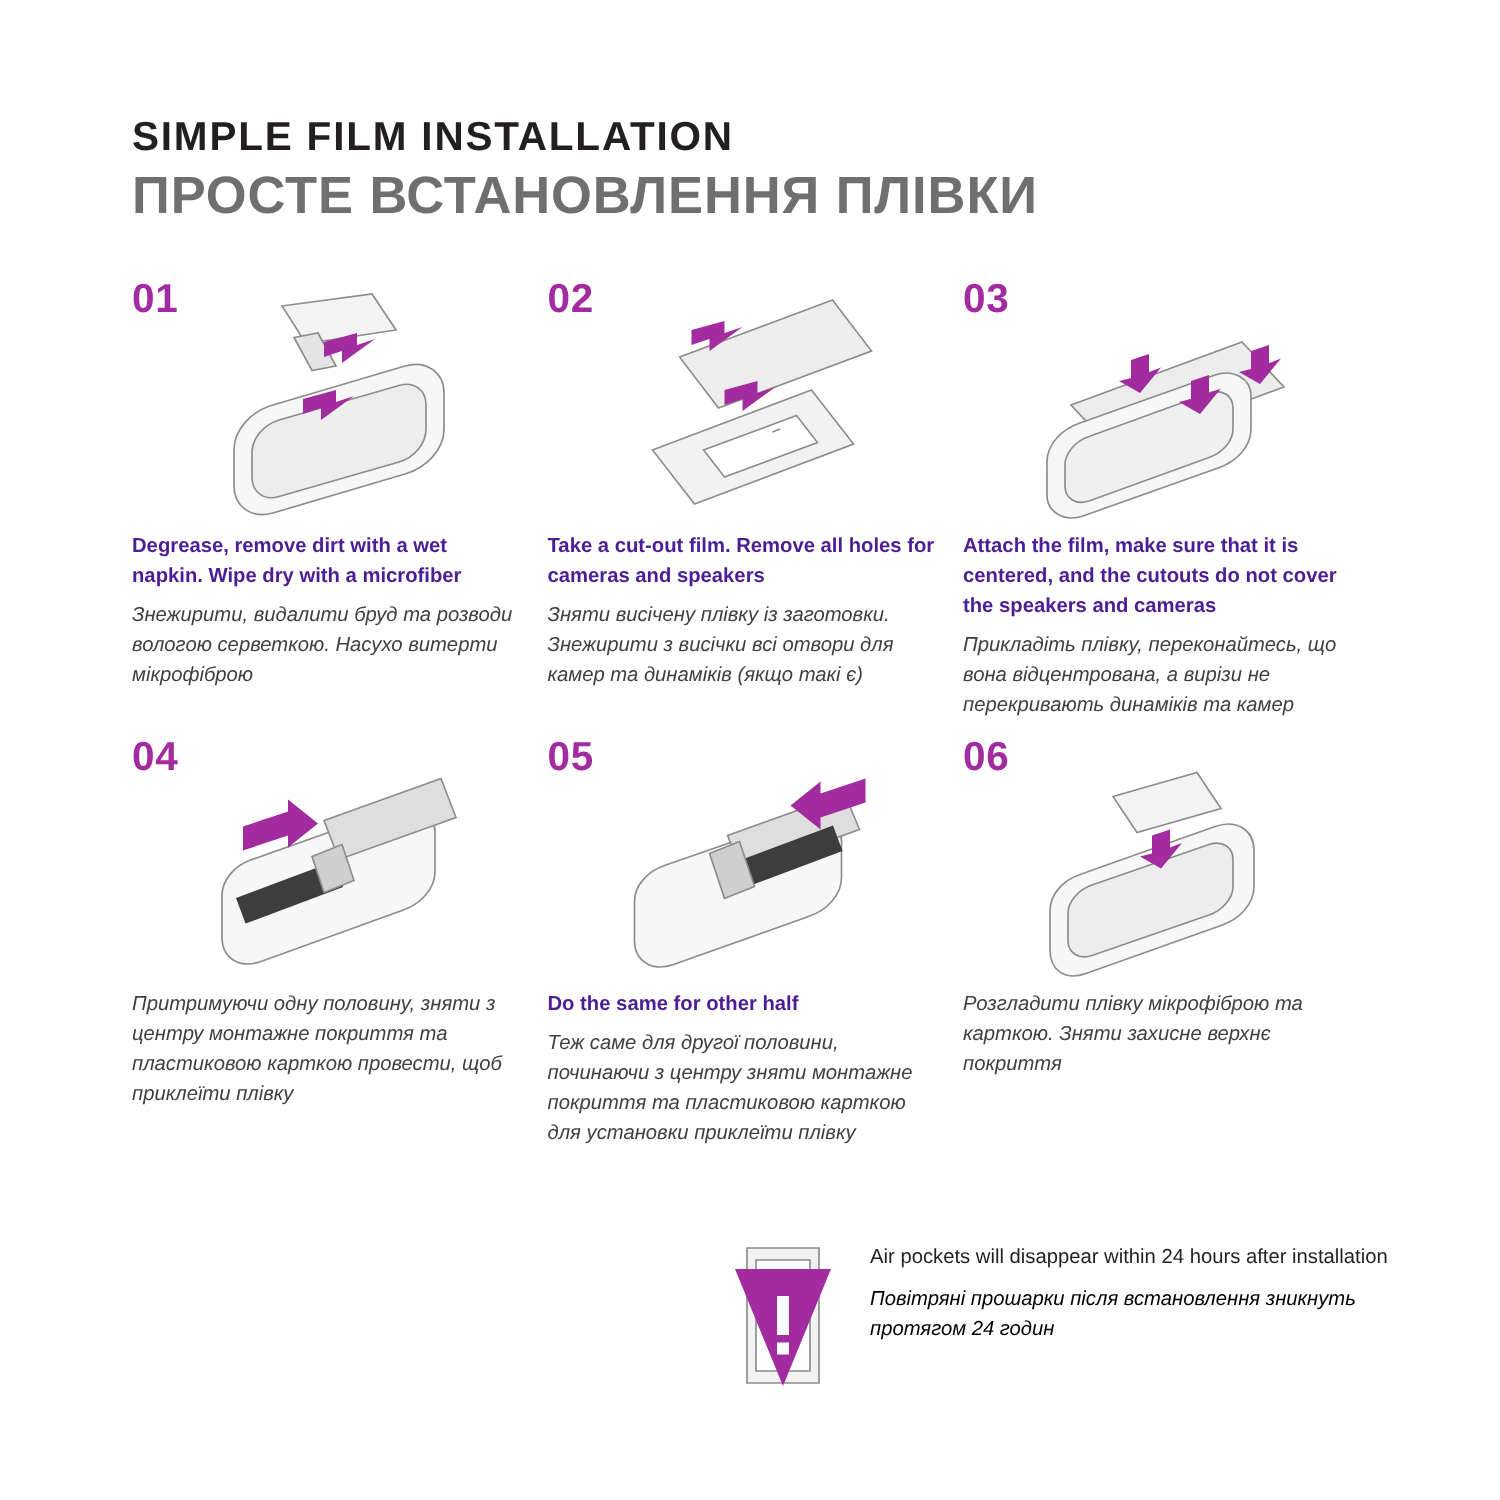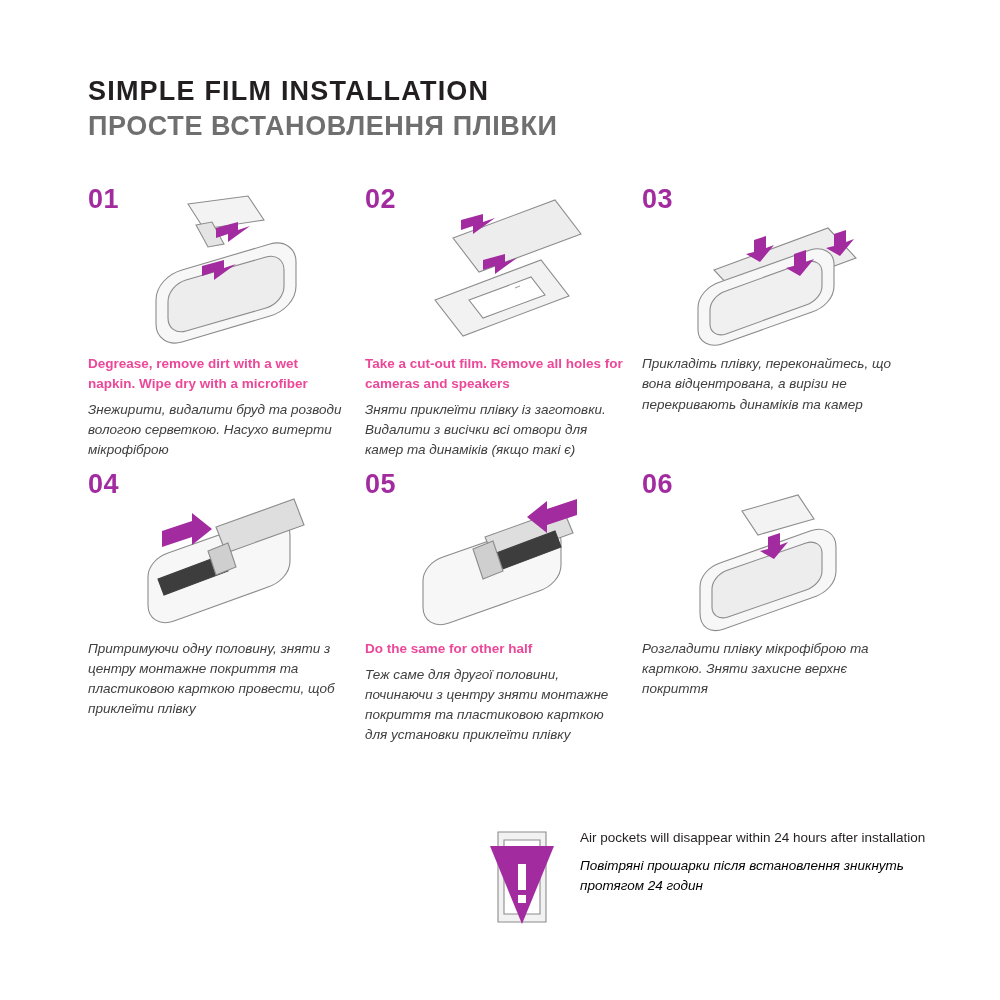--- a/index.html
+++ b/index.html
@@ -30,21 +30,21 @@
   }
   .title-en {
     font-size: 27px;
     font-weight: bold;
     letter-spacing: 1.2px;
     color: #231f20;
     line-height: 1.15;
     margin: 0;
   }
   .title-uk {
-    font-size: 27px;
+    font-size: 35px;
     font-weight: bold;
     letter-spacing: 0.6px;
     color: #6f6f70;
     line-height: 1.15;
     margin: 4px 0 0 0;
   }
 
   
   .grid {
     position: absolute;
@@ -73,21 +73,21 @@
   .art {
     height: 172px;
     margin-left: 0;
     position: relative;
   }
   .art svg { display: block; }
   .txt-en {
     font-size: 13.5px;
     font-weight: bold;
     line-height: 1.48;
-    color: #ec4899;
+    color: #4c1d95;
     margin: 0 0 6px 0;
     max-width: 258px;
   }
   .txt-uk {
     font-size: 13.5px;
     font-style: italic;
     line-height: 1.5;
     color: #404040;
     margin: 0;
     max-width: 258px;
@@ -173,21 +173,21 @@
             <path d="M104 118 L166 95 L180 113 L118 136 Z" fill="#ffffff"></path>
             <path d="M150 106 L155 104" stroke-width="0.9"></path>
           </g>
           <g fill="#a32ba0">
             <path d="M96 38 L118 32 L118 40 L130 36 L108 52 L108 44 L96 48 Z"></path>
             <path d="M118 78 L140 72 L140 80 L152 76 L130 92 L130 84 L118 88 Z"></path>
           </g>
         </svg>
       </div>
       <p class="txt-en">Take a cut-out film. Remove all holes for cameras and speakers</p>
-      <p class="txt-uk">Зняти приклеїти плівку із заготовки. Видалити з висічки всі отвори для камер та динаміків (якщо такі є)</p>
+      <p class="txt-uk">Зняти висічену плівку із заготовки. Знежирити з висічки всі отвори для камер та динаміків (якщо такі є)</p>
     </div>
 
     <div class="step">
       <div class="step-num">03</div>
       <div class="art">
         <svg width="270" height="172" viewBox="0 0 270 172">
           <g fill="none" stroke="#8c8c8c" stroke-width="1.1">
 
             <path d="M72 88 L186 46 L214 76 L100 118 Z" fill="#ededee"></path>
 
@@ -195,20 +195,21 @@
             <path d="M68 128 C68 120 75 112 84 109 L164 80 C173 77 180 82 180 90 L180 104 C180 112 173 120 164 123 L84 152 C75 155 68 150 68 142 Z" fill="#f0f0f1"></path>
           </g>
           <g fill="#a32ba0">
 
             <path d="M112 58 L124 54 L124 66 L132 63 L118 80 L104 72 L112 70 Z"></path>
             <path d="M152 72 L164 68 L164 80 L172 77 L158 94 L144 86 L152 84 Z"></path>
             <path d="M192 52 L204 48 L204 60 L212 57 L198 74 L184 66 L192 64 Z"></path>
           </g>
         </svg>
       </div>
+      <p class="txt-en">Attach the film, make sure that it is centered, and the cutouts do not cover the speakers and cameras</p>
       <p class="txt-uk">Прикладіть плівку, переконайтесь, що вона відцентрована, а вирізи не перекривають динаміків та камер</p>
     </div>
 
     <div class="step">
       <div class="step-num">04</div>
       <div class="art">
         <svg width="270" height="172" viewBox="0 0 270 172">
           <g fill="none" stroke="#8c8c8c" stroke-width="1.1">
 
             <path d="M60 110 C60 100 68 90 80 86 L176 52 C190 47 202 54 202 68 L202 94 C202 106 192 116 180 120 L86 154 C72 159 60 152 60 138 Z" fill="#f7f7f7"></path>

